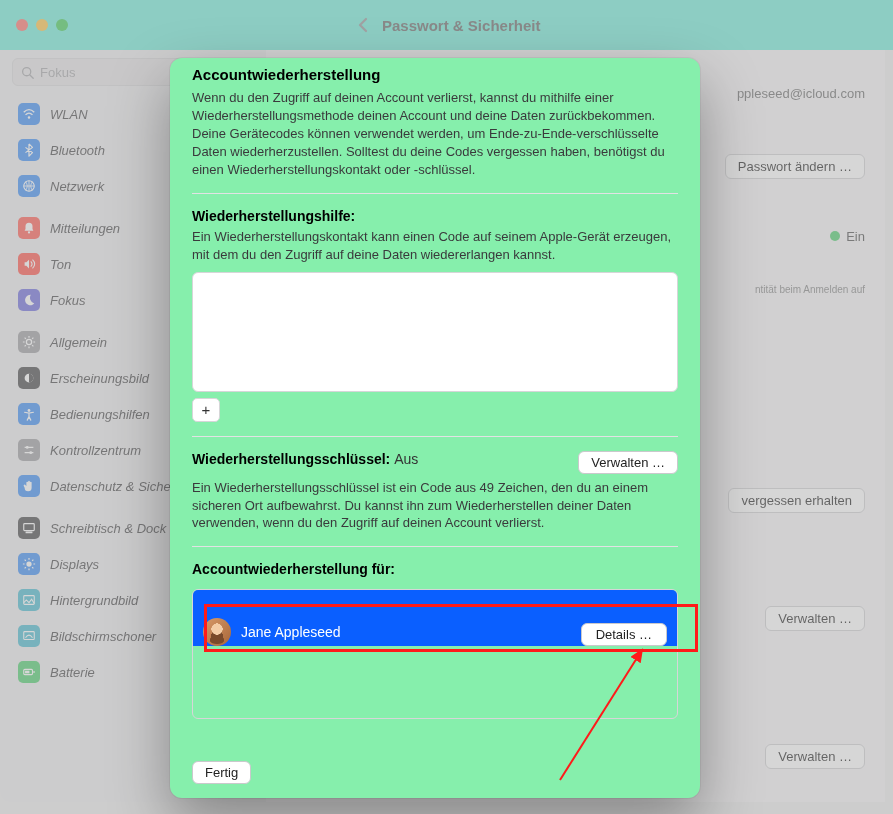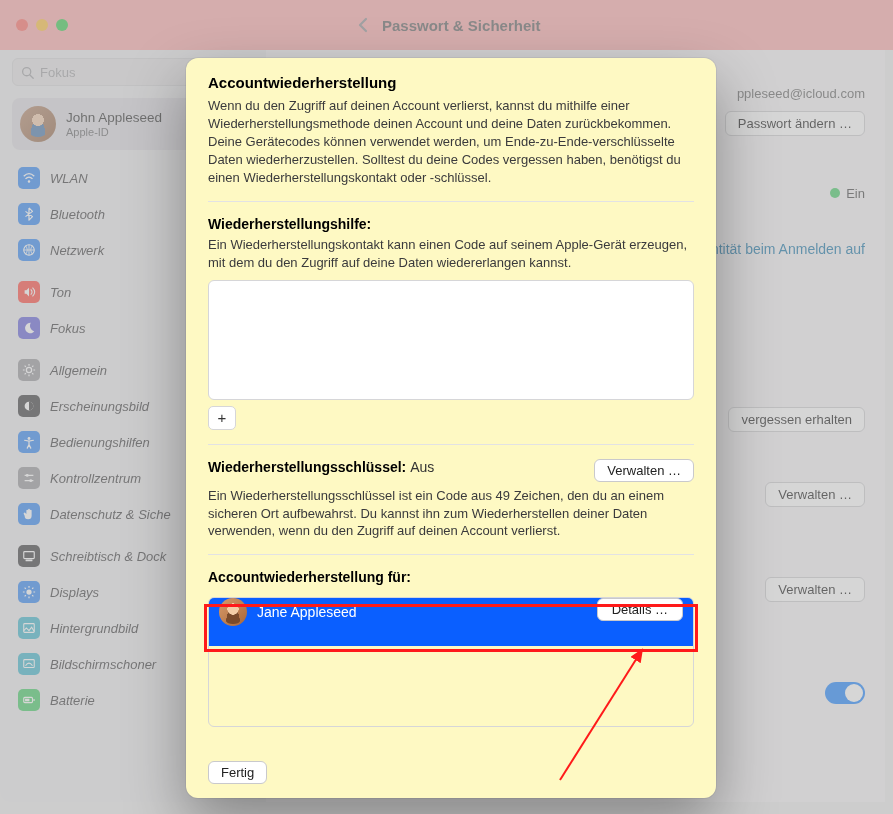--- a/index.html
+++ b/index.html
@@ -14,21 +14,21 @@
     position: absolute; inset: 0;
     background: rgba(180,180,180,0.55);
     pointer-events: none;
   }
 
   
   .titlebar {
     height: 50px;
     display: flex; align-items: center;
     padding: 3px 16px;
-    background: #fca5a5;
+    background: #5eead4;
   }
   .traffic { display: flex; gap: 8px; margin-right: 12px;}
   .tl { width: 12px; height: 12px; border-radius: 50%; }
   .tl.red { background: #ff5f57; }
   .tl.yellow { background: #febc2e; }
   .tl.green { background: #28c840; }
   .tb-back {
     margin-left: 270px;
     width: 26px; height: 26px; display:flex; align-items:center; justify-content:center;
     color: #8a8a8d;
@@ -110,36 +110,37 @@
     top:50px; left:266px; right:8px; bottom:12px;
     background:#f3f2f4;
     padding: 16px 20px;
     overflow:hidden;
   }
   .bg-row { display:flex; justify-content:space-between; align-items:center; margin-bottom:10px; font-size:13px; color:#333;}
   .bg-btn {
     font-size:13px;
     background:#fff; border:1px solid #c9c9cc; border-radius:6px;
     padding:4px 12px;
+    margin-top:43px;
   }
   .bg-pill-on { width:10px;height:10px;border-radius:50%;background:#34c759;display:inline-block;margin-right:6px;}
   .toggle {
     width:40px;height:22px;border-radius:11px;background:#0a7aff;position:relative;display:inline-block;
   }
   .toggle::after{content:"";position:absolute;right:2px;top:2px;width:18px;height:18px;border-radius:50%;background:#fff;}
 
   
   .modal {
     position:absolute;
-    left: 186px; top: 58px;
+    left: 170px; top: 58px;
     width: 530px; height: 740px;
-    background:#fef9c3;
+    background:#86efac;
     border-radius:12px;
     box-shadow: 0 25px 60px rgba(0,0,0,0.35), 0 0 0 1px rgba(0,0,0,0.05);
-    padding: 16px 22px 14px 22px;
+    padding: 8px 22px 14px 22px;
     display:flex; flex-direction:column;
     z-index: 10;
   }
   .m-h1 { font-size:15px; font-weight:700; margin-bottom:6px; }
   .m-p  { font-size:13px; color:#3a3a3c; line-height:1.38; }
   .m-sep { height:1px; background:#e2e2e4; margin:14px 0; }
   .m-h2 { font-size:14px; font-weight:700; margin-bottom:4px;}
   .m-box {
     border:1px solid #d6d6d8; border-radius:6px;
     height:120px; margin-top:8px; background:#fff;
@@ -160,24 +161,24 @@
     padding:3px 12px;
     color:#222;
   }
   .contact-list {
     margin-top:8px;
     border:1px solid #d6d6d8;border-radius:6px;
     height:130px;
     overflow:hidden;
   }
   .contact-row {
-    display:flex;align-items:flex-start;justify-content:space-between;
+    display:flex;align-items:flex-end;justify-content:space-between;
     background:#0a5fff;
     color:#fff;
-    height:48px;
+    height:56px;
     padding:0 10px;
   }
   .contact-left { display:flex; align-items:center; gap:10px;}
   .c-avatar {
     width:28px;height:28px;border-radius:50%;
     background:linear-gradient(135deg,#d89b6a,#a86638);
     position:relative;overflow:hidden;flex-shrink:0;
   }
   .c-avatar::after{
     content:"";position:absolute;inset:12% 12% 8% 12%;
@@ -219,27 +220,20 @@
 
   <div class="sidebar">
     <div class="search">
       <svg width="13" height="13" viewBox="0 0 16 16">
           <circle cx="7" cy="7" r="5" stroke="#9a9a9d" stroke-width="1.6" fill="none"></circle>
           <line x1="11" y1="11" x2="15" y2="15" stroke="#9a9a9d" stroke-width="1.6" stroke-linecap="round"></line>
         </svg>
       <span>Fokus</span>
     </div>
 
-    <div class="user-row">
-      <div class="avatar"></div>
-      <div>
-        <div class="user-name">John Appleseed</div>
-        <div class="user-sub">Apple-ID</div>
-      </div>
-    </div>
 
     <div class="sb-group">
       <div class="sb-item">
           <div class="sb-icon ic-blue">
             <svg viewBox="0 0 16 16" class="sb-icon-inner">
               <path d="M2 6 Q8 0 14 6" stroke="#fff" stroke-width="1.6" fill="none"></path>
               <path d="M4 9 Q8 5 12 9" stroke="#fff" stroke-width="1.6" fill="none"></path>
               <circle cx="8" cy="12" r="1.4" fill="#fff"></circle>
             </svg>
           </div>
@@ -259,20 +253,29 @@
               <circle cx="8" cy="8" r="6" stroke="#fff" stroke-width="1.3" fill="none"></circle>
               <path d="M2 8h12M8 2v12M4 3q4 5 0 10M12 3q-4 5 0 10" stroke="#fff" stroke-width="1" fill="none"></path>
             </svg>
           </div>
           <span>Netzwerk</span>
         </div>
     </div>
 
     <div class="sb-group">
       <div class="sb-item">
+          <div class="sb-icon ic-red">
+            <svg viewBox="0 0 16 16" class="sb-icon-inner">
+              <path d="M8 2a4 4 0 0 1 4 4v3l1 2H3l1-2V6a4 4 0 0 1 4-4z" fill="#fff"></path>
+              <circle cx="8" cy="13" r="1.3" fill="#fff"></circle>
+            </svg>
+          </div>
+          <span>Mitteilungen</span>
+        </div>
+      <div class="sb-item">
           <div class="sb-icon ic-red2">
             <svg viewBox="0 0 16 16" class="sb-icon-inner">
               <path d="M3 6v4h2l3 3V3L5 6z" fill="#fff"></path>
               <path d="M10 5q3 3 0 6M12 3q5 5 0 10" stroke="#fff" stroke-width="1.2" fill="none"></path>
             </svg>
           </div>
           <span>Ton</span>
         </div>
       <div class="sb-item">
           <div class="sb-icon ic-indigo">
@@ -393,21 +396,21 @@
       <button class="bg-btn">Passwort ändern …</button>
     </div>
     <div style="height:40px"></div>
     <div class="bg-row">
       <span></span>
       <span><span class="bg-pill-on"></span><span>Ein</span></span>
     </div>
     <div style="height:30px"></div>
     <div class="bg-row">
         <span></span>
-        <span style="color:#0369a1;font-size:14px">ntität beim Anmelden auf</span>
+        <span style="color:#737373;font-size:10px">ntität beim Anmelden auf</span>
       </div>
     <div style="height:140px"></div>
     <div class="bg-row">
         <span></span>
         <button class="bg-btn">vergessen erhalten</button>
       </div>
     <div style="height:40px"></div>
     <div class="bg-row">
         <span></span>
         <button class="bg-btn">Verwalten …</button>

